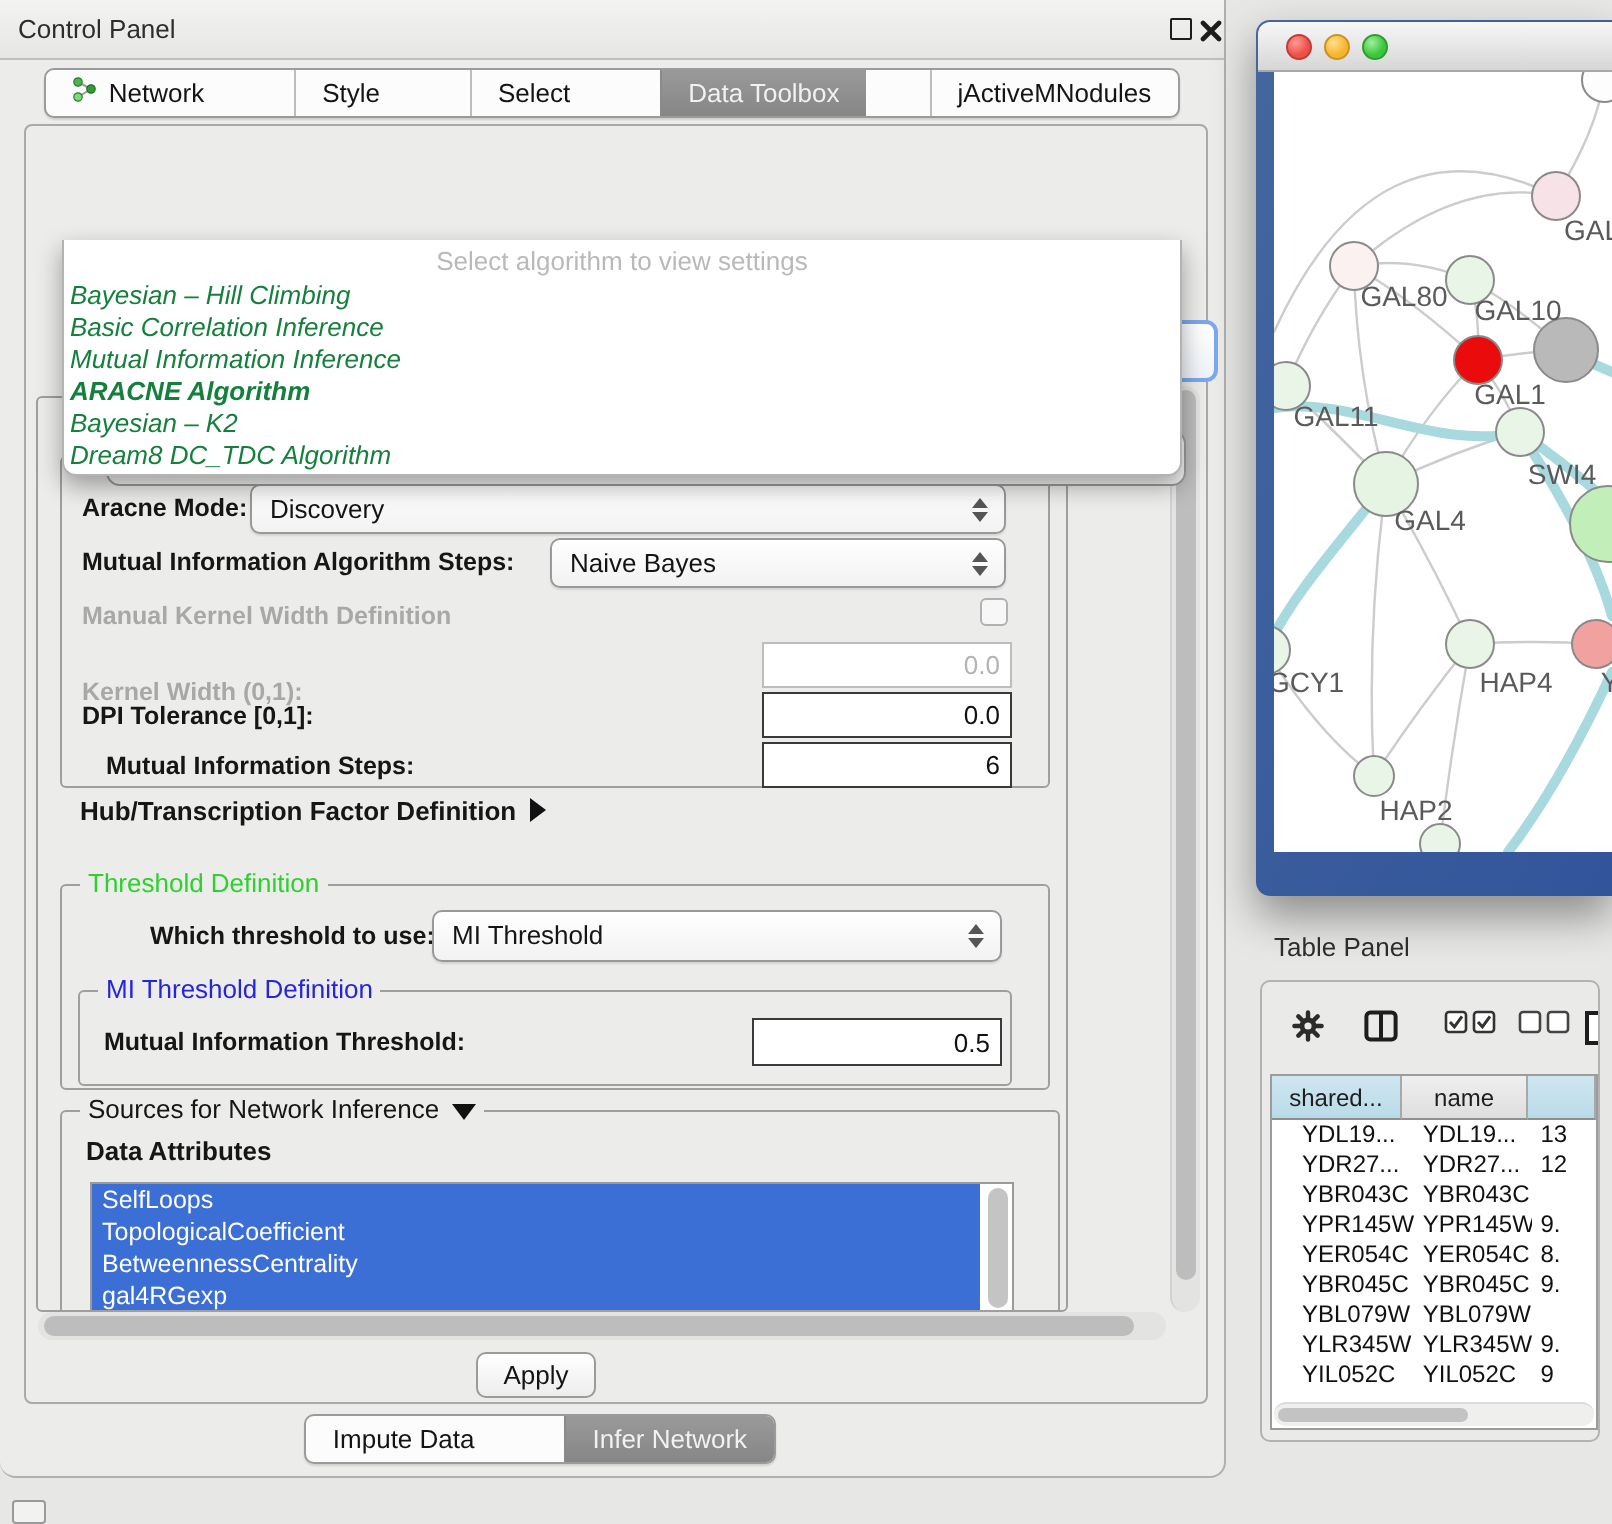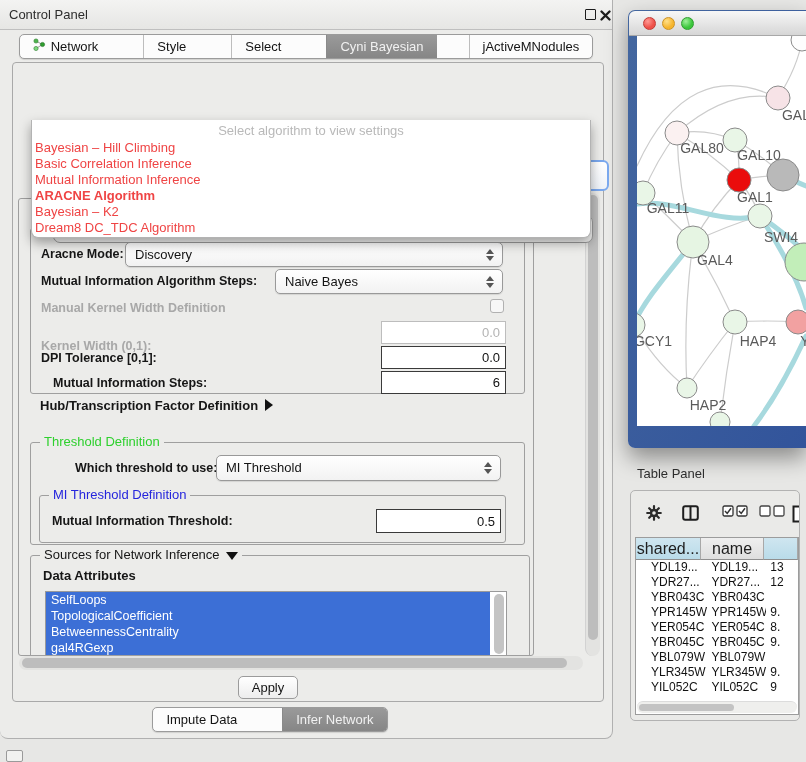--- a/index.html
+++ b/index.html
@@ -57,21 +57,21 @@
 
   
   .algo-popup{
     position:absolute; left:18px; top:57px; width:560px; height:118px;
     background:#ffffff; border:1px solid #b3b3b3; border-top:none;
     border-radius:0 0 7px 7px; box-shadow:0 5px 12px rgba(0,0,0,.35);
     z-index:10;
   }
   .algo-placeholder{ text-align:center; color:#b9b9b9; font-size:13px; padding-top:3px; }
   .algo-options{ position:absolute; left:0; top:20px; right:0; }
-  .algo-option{ height:16px; line-height:16px; font-size:13px; padding-left:3px; color:#ef4444; white-space:nowrap; }
+  .algo-option{ height:16px; line-height:16px; font-size:13px; padding-left:3px; color:#15803d; white-space:nowrap;font-style:italic; }
   .algo-option.hl{ font-weight:bold; }
 
   
   .groupbox{ position:absolute; border:1px solid #9f9f9f; border-radius:3px; }
   .group-label{
     position:absolute; top:-9px; left:9px; background:#ececea; padding:0 4px;
     font-size:13px; color:#161616; white-space:nowrap;
   }
   .group-label.blue{ color:#2525dd; }
   .group-label.green{ color:#2ed02e; }
@@ -161,21 +161,21 @@
     background:#eaeae8; border:1px solid #b2b2b2; border-radius:5px; overflow:hidden;
   }
   .tp-toolbar{ position:absolute; left:0; top:8px; right:0; height:32px; }
   .tp-tool{ position:absolute; top:6px; }
   .table-wrap{
     position:absolute; left:4px; top:46px; width:164px; height:178px;
     background:#fff; border:1px solid #9c9c9c; overflow:hidden;
   }
   .tp-header{ position:absolute; left:0; top:0; right:0; height:22px; display:flex; }
   .tp-th{
-    height:22px; line-height:22px; font-size:16px; color:#1e1e1e; text-align:center;
+    height:22px; line-height:22px; font-size:12px; color:#1e1e1e; text-align:center;
     background:linear-gradient(#efefef,#dedede); border-right:1px solid #a8a8a8; border-bottom:1px solid #8f8f8f;
     overflow:hidden; white-space:nowrap;
   }
   .tp-th.sel{ background:linear-gradient(#cfe6f0,#b9dbe9); }
   .tp-rows{ position:absolute; left:0; top:22px; right:0;padding-left:11px; }
   .tp-row{ display:flex; height:15px; }
   .tp-td{ font-size:12px; line-height:15px; color:#111; padding-left:4px; white-space:nowrap; overflow:hidden; }
   .tp-hscroll{ position:absolute; left:1px; right:1px; bottom:1px; height:12px; background:#efefed; border-top:1px solid #dcdcdc; border-radius:6px; }
   .tp-hscroll .thumb{ position:absolute; left:2px; top:2px; bottom:2px; width:95px; background:#c3c3c3; border-radius:5px; }
 </style>
@@ -204,21 +204,21 @@
             </svg></span>
           <span>Network</span>
         </div>
         <div class="segment">
           <span>Style</span>
         </div>
         <div class="segment">
           <span>Select</span>
         </div>
         <div class="segment selected">
-          <span>Cyni Bayesian</span>
+          <span>Data Toolbox</span>
         </div>
         <div class="segment">
           <span>jActiveMNodules</span>
         </div>
       </div>
   </div>
 
   <div class="panel-body">
 
     <div class="combo-fragment"></div>

